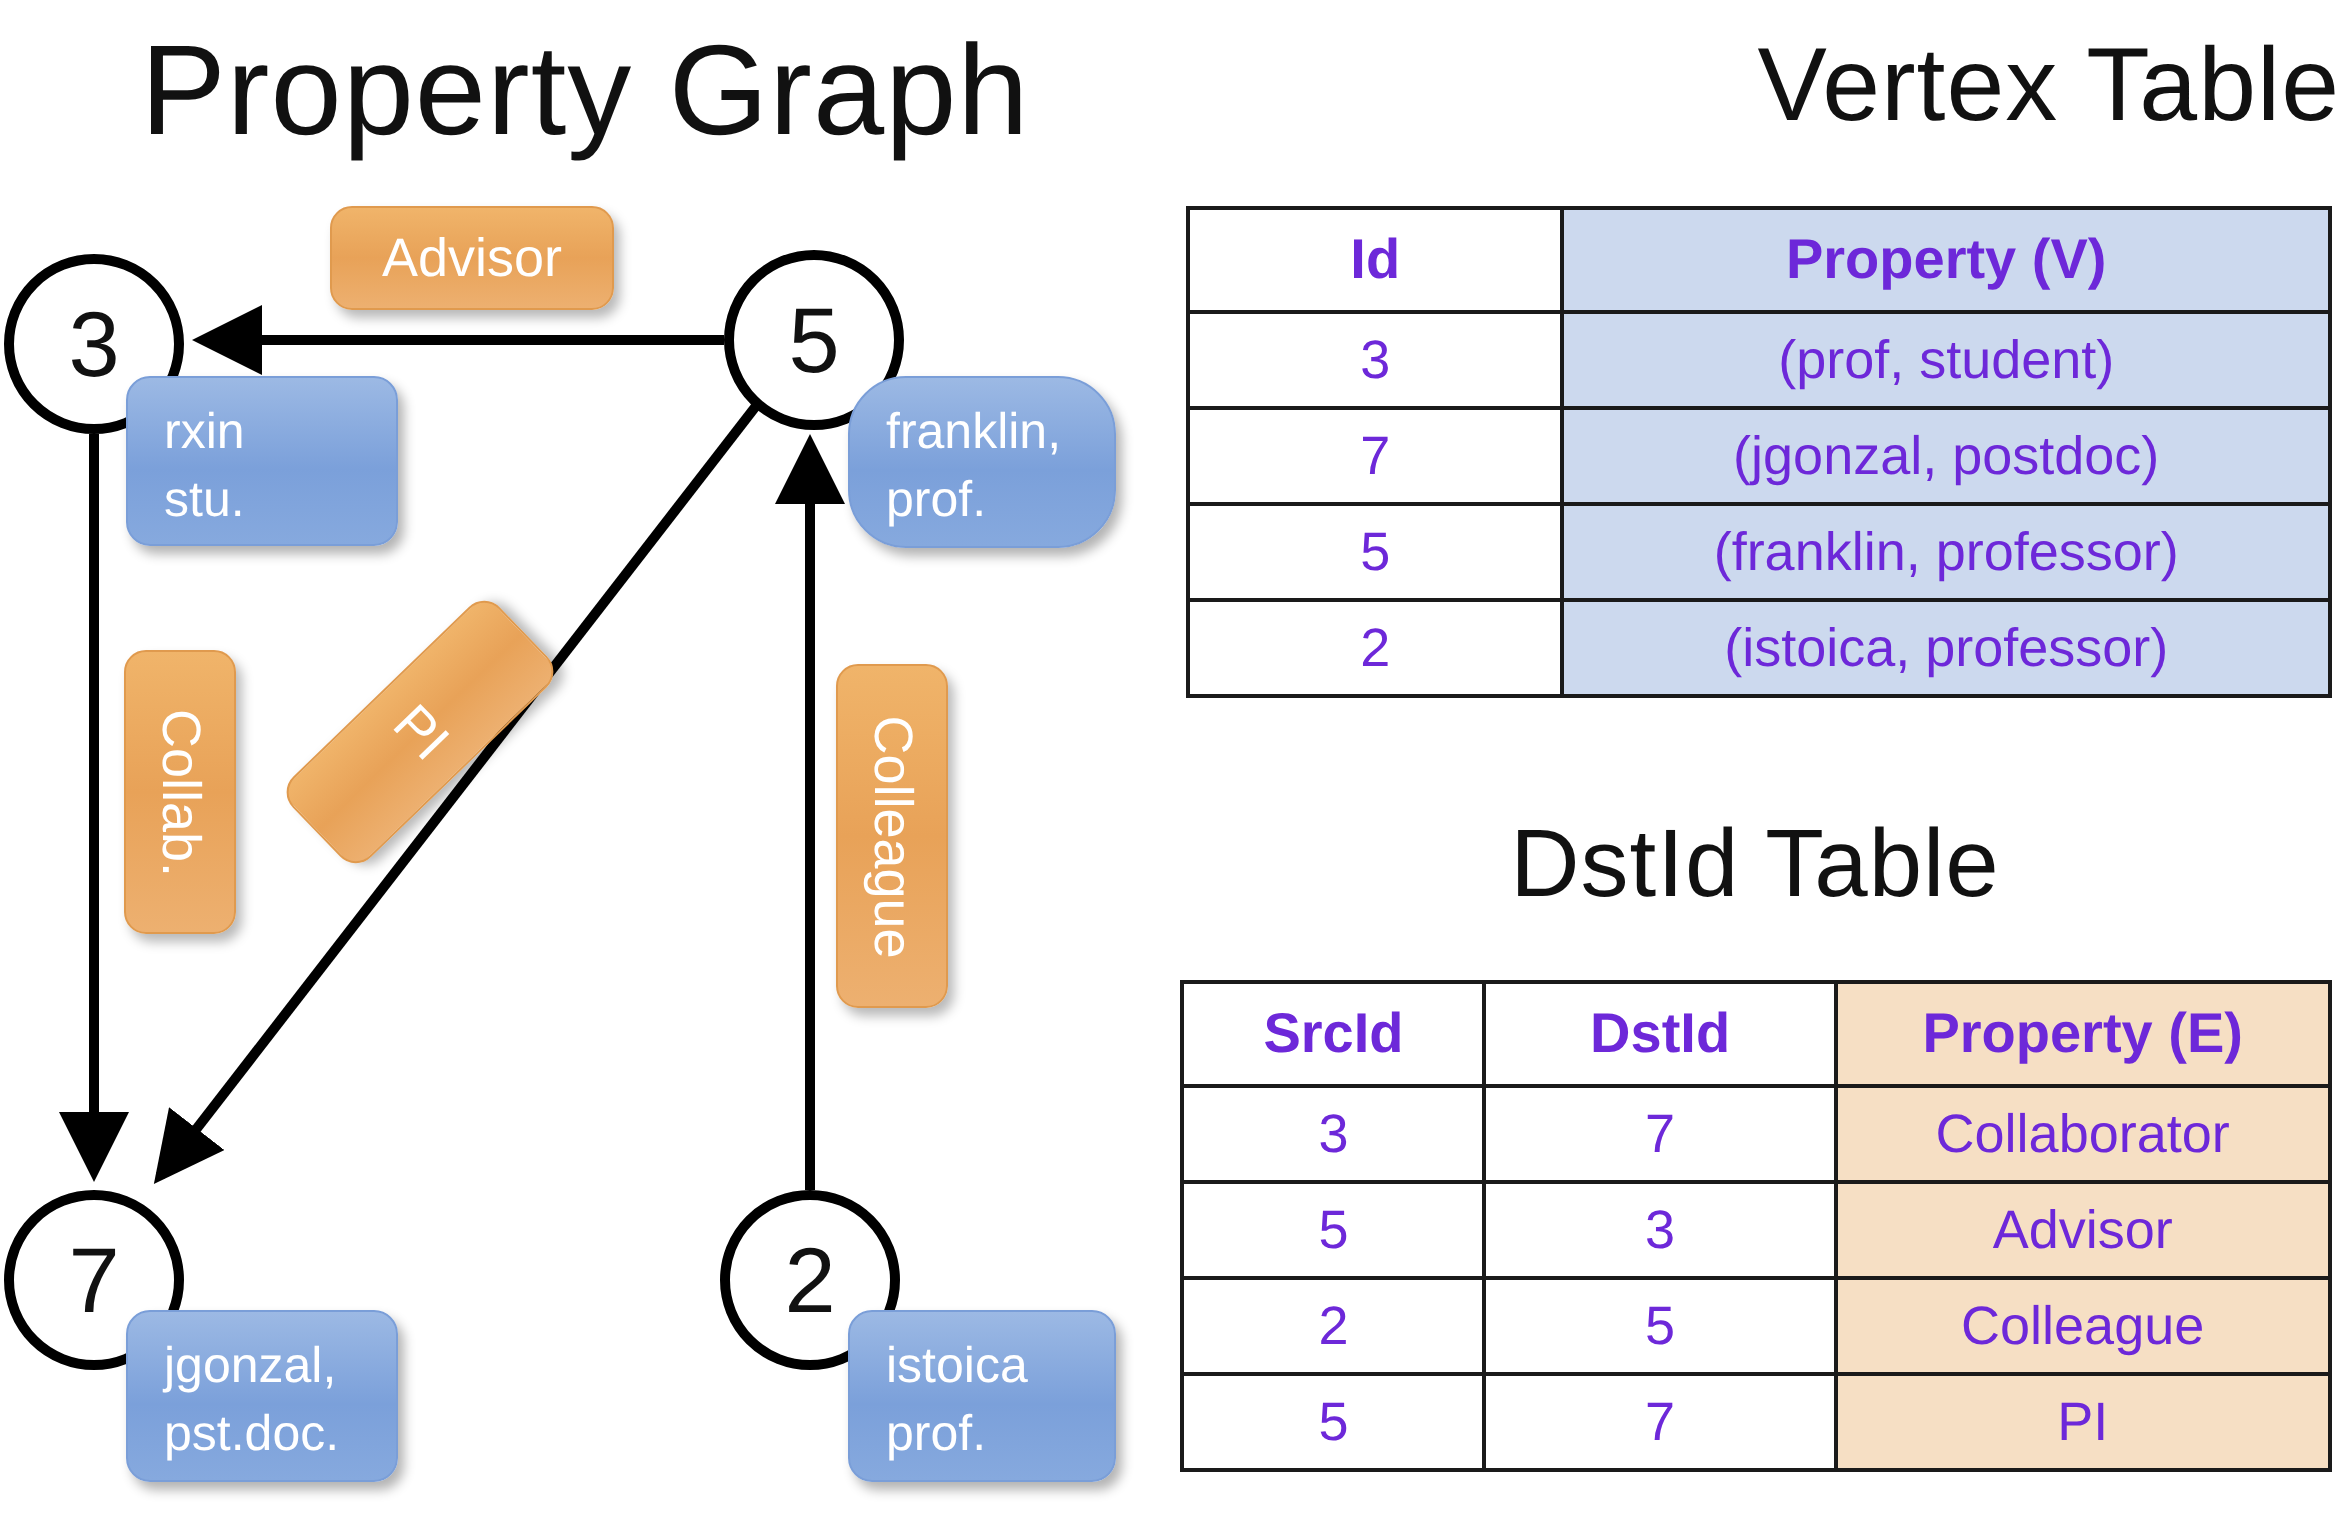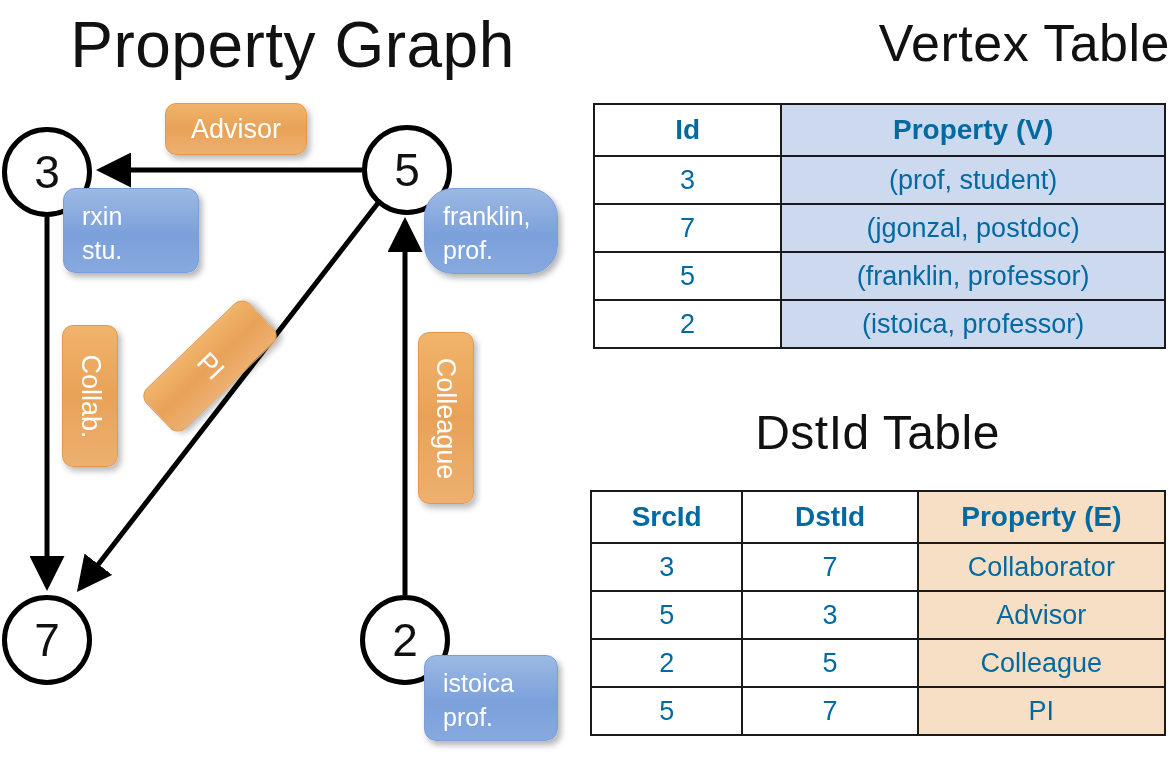--- a/index.html
+++ b/index.html
@@ -128,21 +128,21 @@
     font-family: "Liberation Sans", sans-serif;
     font-weight: 300;
   }
   table.data-table td, table.data-table th {
     border: 2px solid #1a1a1a;
     text-align: center;
     font-weight: 300;
     font-size: 27px;
     padding: 0;
     height: 46px;
-    color: #0369a1;
+    color: #6d28d9;
     margin-top: 44px;
   }
   table.data-table th {
     font-weight: bold;
     font-size: 28px;
     height: 50px;
   }
   .cell-white { background: #ffffff; }
   .cell-blue  { background: #ccd9ee; }
   .cell-tan   { background: #f6dfc4; }
@@ -206,20 +206,24 @@
   <div class="prop-box" id="prop-box-3" style="left:63px; top:188px; width:136px; height:85px;">
     <span>rxin</span>
     <span>stu.</span>
   </div>
 
   <div class="prop-box" id="prop-box-5" style="left:424px; top:188px; width:134px; height:86px;border-radius:29px;">
     <span>franklin,</span>
     <span>prof.</span>
   </div>
 
+  <div class="prop-box" id="prop-box-7" style="left:63px; top:655px; width:136px; height:86px;">
+    <span>jgonzal,</span>
+    <span>pst.doc.</span>
+  </div>
 
   <div class="prop-box" id="prop-box-2" style="left:424px; top:655px; width:134px; height:86px;">
     <span>istoica</span>
     <span>prof.</span>
   </div>
 
   <div class="vertex-node" id="node-3" style="left:2px; top:127px;">3</div>
   <div class="vertex-node" id="node-5" style="left:362px; top:125px;">5</div>
   <div class="vertex-node" id="node-7" style="left:2px; top:595px;">7</div>
   <div class="vertex-node" id="node-2" style="left:360px; top:595px;">2</div>

